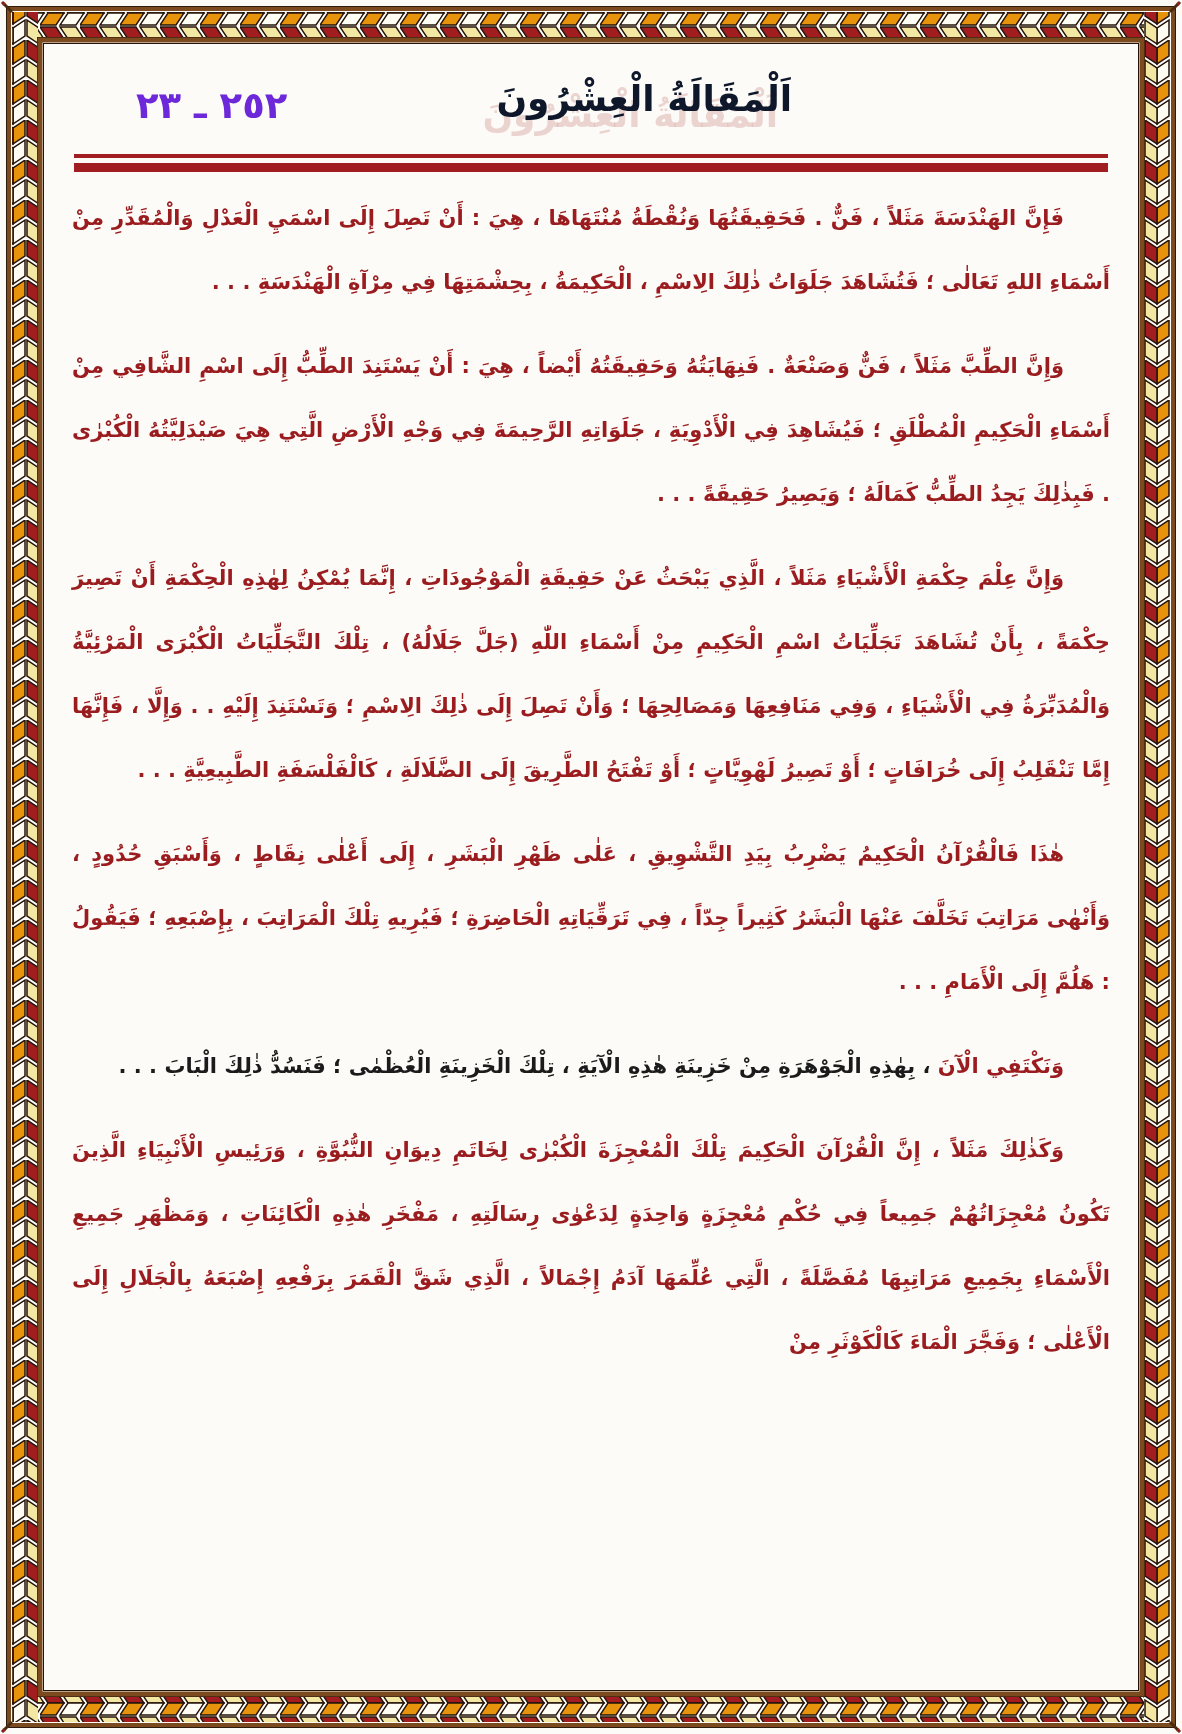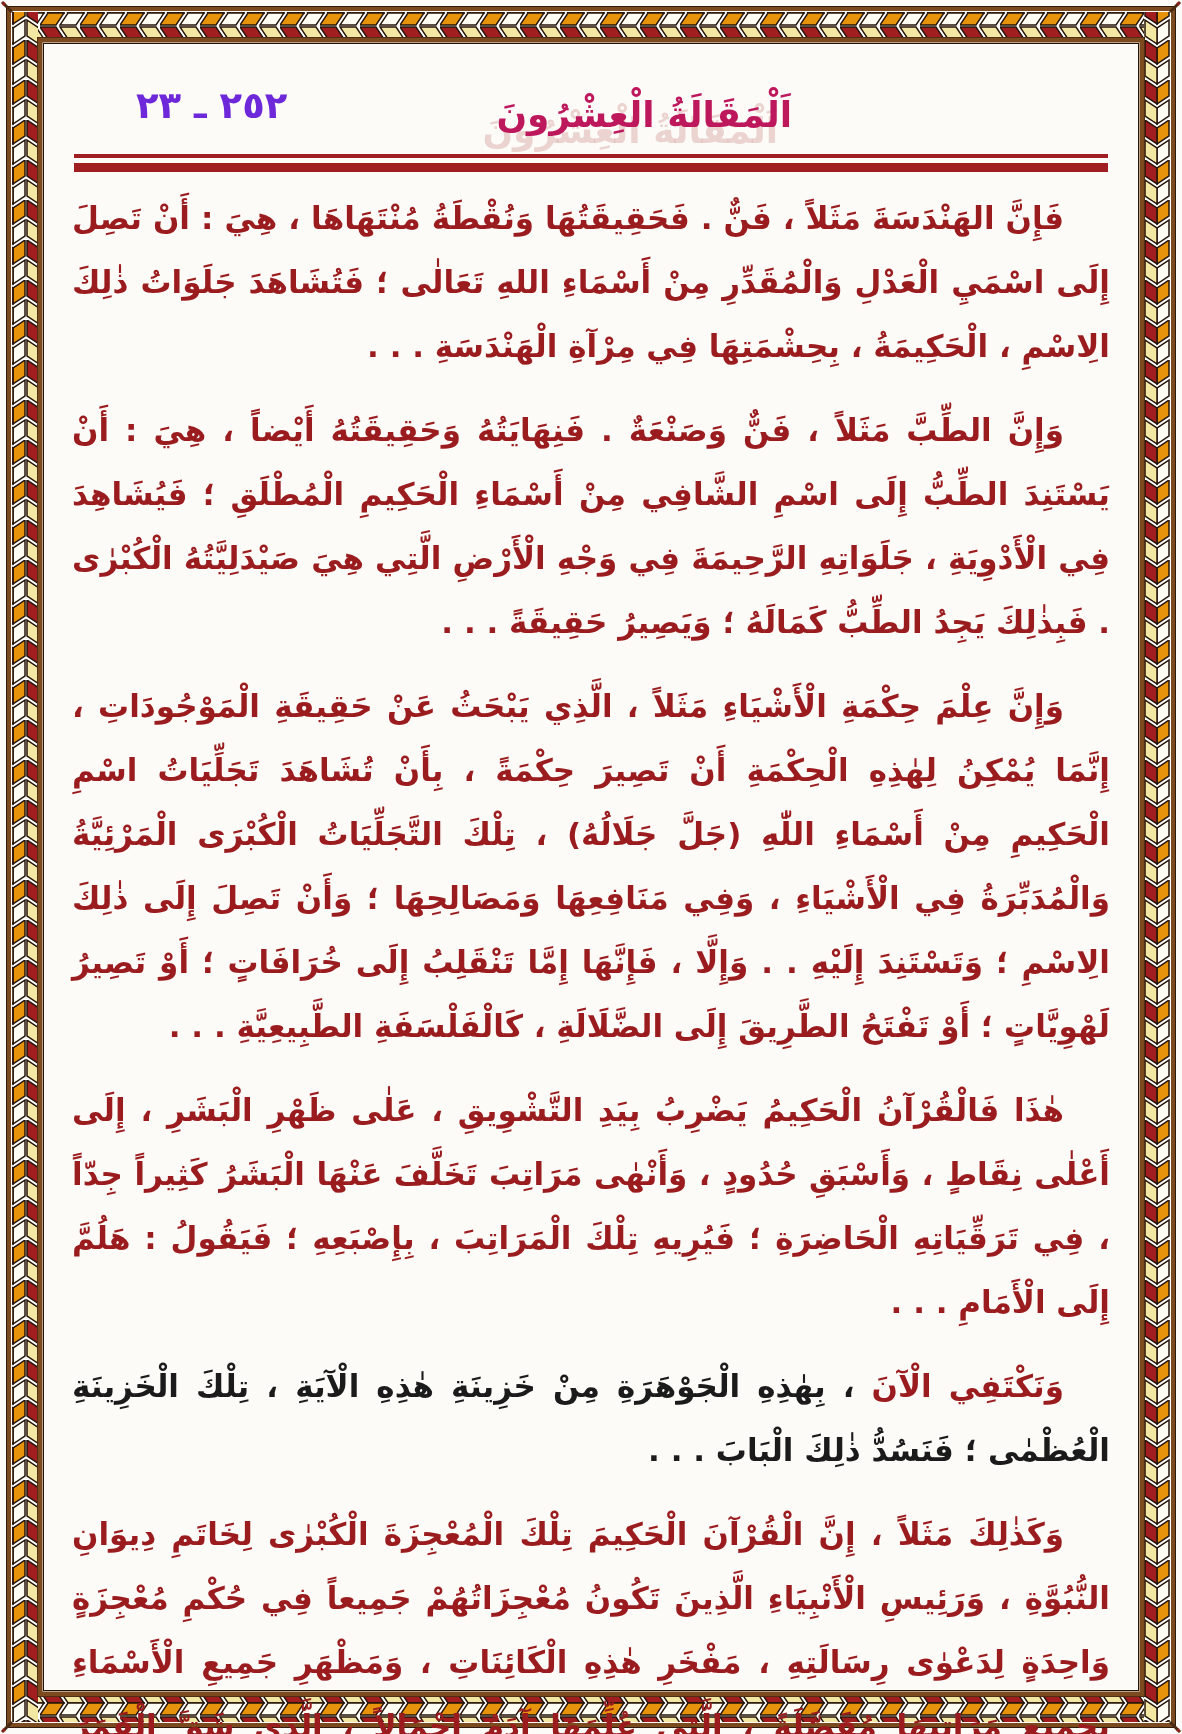--- a/index.html
+++ b/index.html
@@ -18,31 +18,31 @@
     direction:rtl;
     z-index:2;
   }
   .header{position:relative;height:74px;}
   .page-number{
     position:absolute;top:6px;left:64px;
     font-size:37px;font-weight:bold;color:#6d28d9;
     letter-spacing:2px;white-space:nowrap;
   }
   .title{
-    position:absolute;top:16px;right:318px;
-    font-size:36px;font-weight:bold;color:#be185d;
+    position:absolute;top:0;right:318px;
+    font-size:36px;font-weight:bold;color:#0f172a;
     white-space:nowrap;
     text-shadow:-14px 16px 0 rgba(178,74,70,0.22);
   }
   .rule-thin{height:4px;background:#a01d22;margin:2px 2px 0 2px;}
   .rule-thick{height:9px;background:#a01d22;margin:5px 2px 0 2px;}
   .body-text{margin-top:14px;}
   .body-text p{
     margin:0 0 20px 0;
-    font-size:31px;font-weight:bold;
+    font-size:21px;font-weight:bold;
     line-height:64px;
     text-align:justify;
     text-indent:46px;
     color:#9b1c1f;
   }
   .c-red{color:#9b1c1f;}
   .c-black{color:#1b1b1b;}
 </style>
 </head>
 <body>

